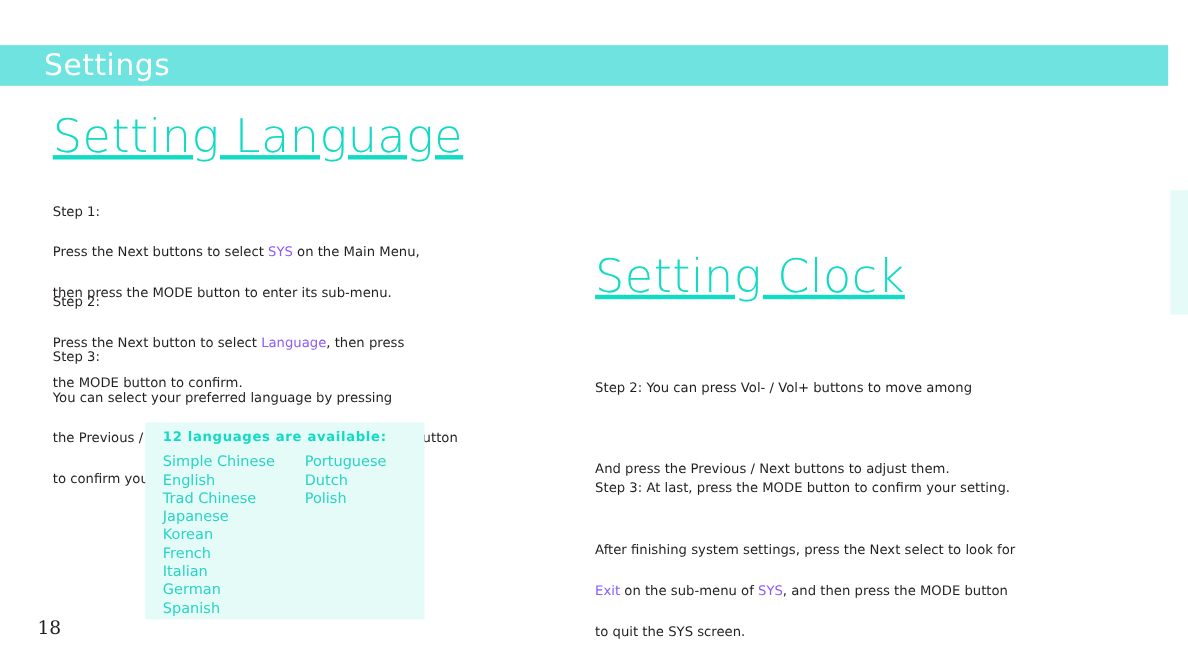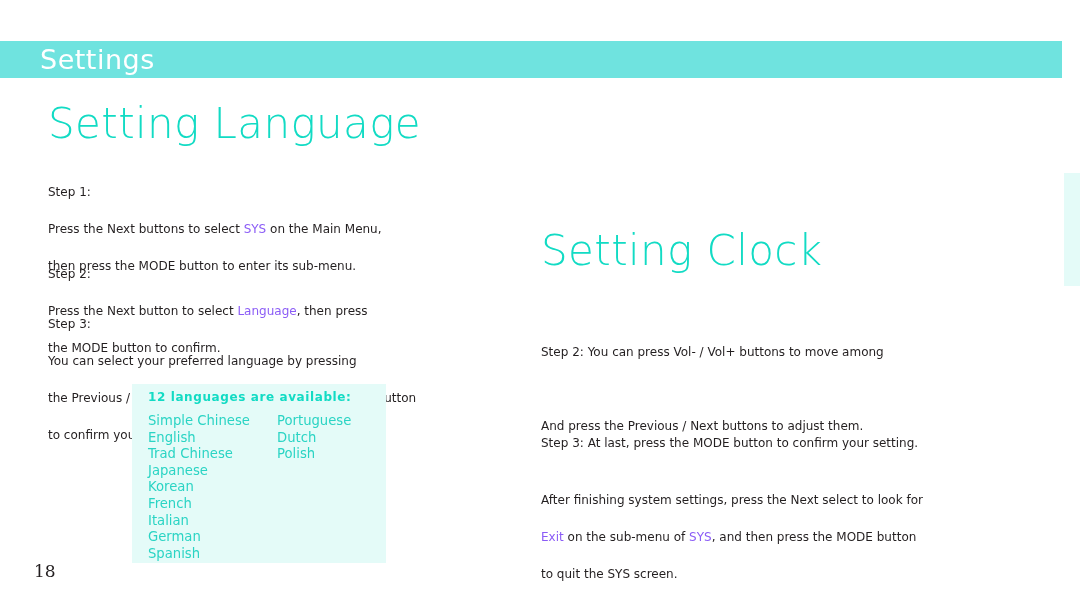--- a/index.html
+++ b/index.html
@@ -61,20 +61,21 @@
   }
 
   
   .big-heading {
     color: #12dbc4;
     font-size: 42px;
     font-weight: 300;
     letter-spacing: 0.4px;
     line-height: 1;
     font-family: "DejaVu Sans", "Liberation Sans", sans-serif;
+    text-decoration: underline;
   }
   #heading-language {
     position: absolute;
     left: 48px;
     top: 25px;
   }
   #heading-clock {
     position: absolute;
     left: 11px;
     top: 152px;

